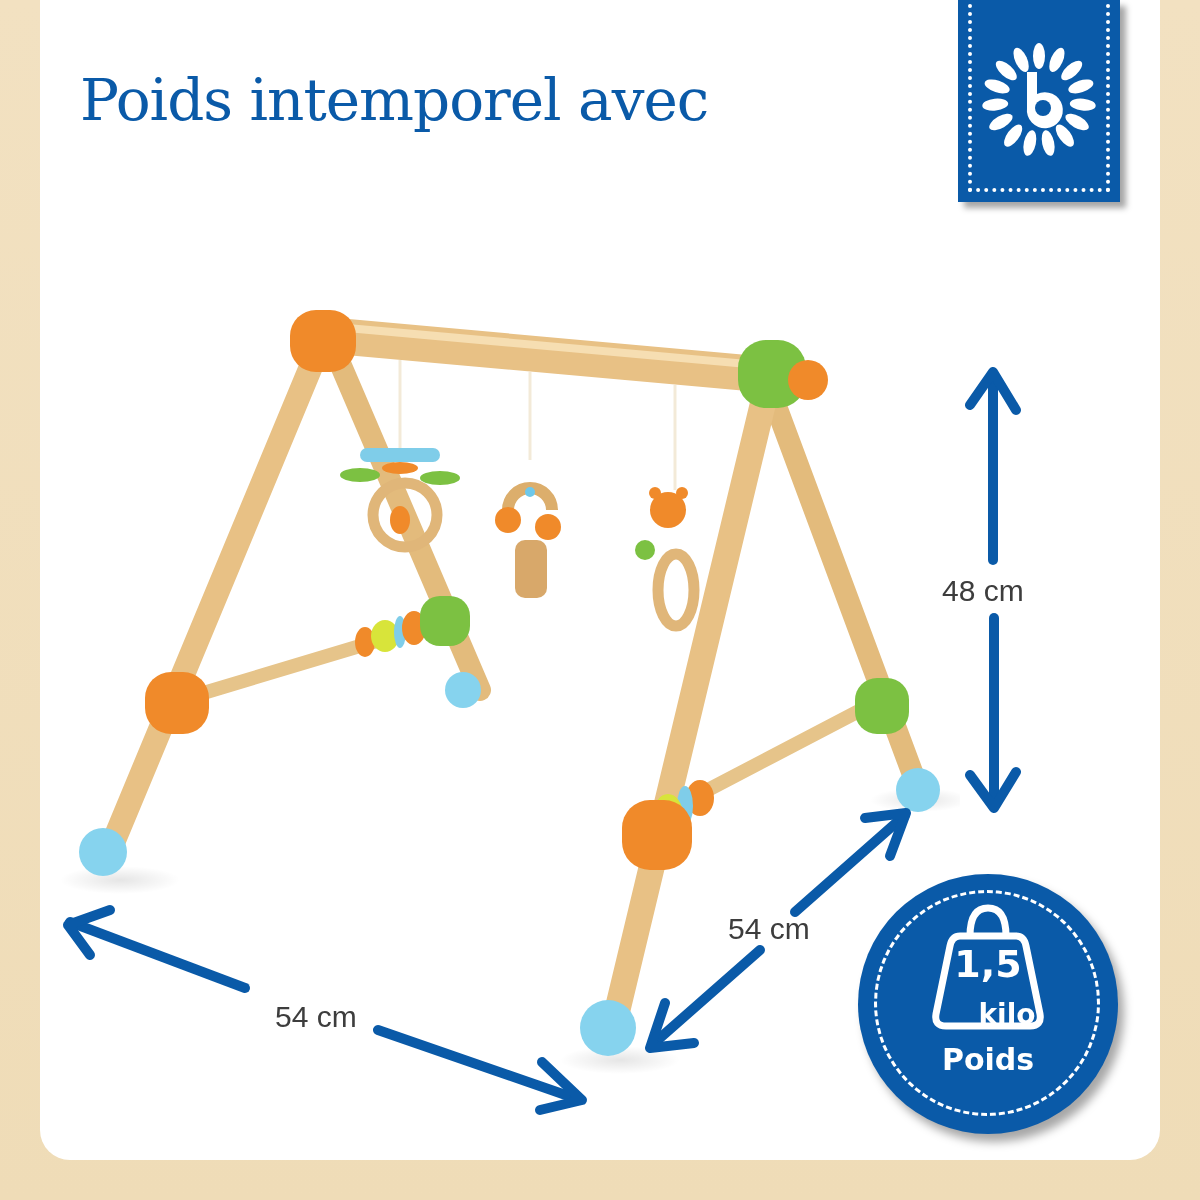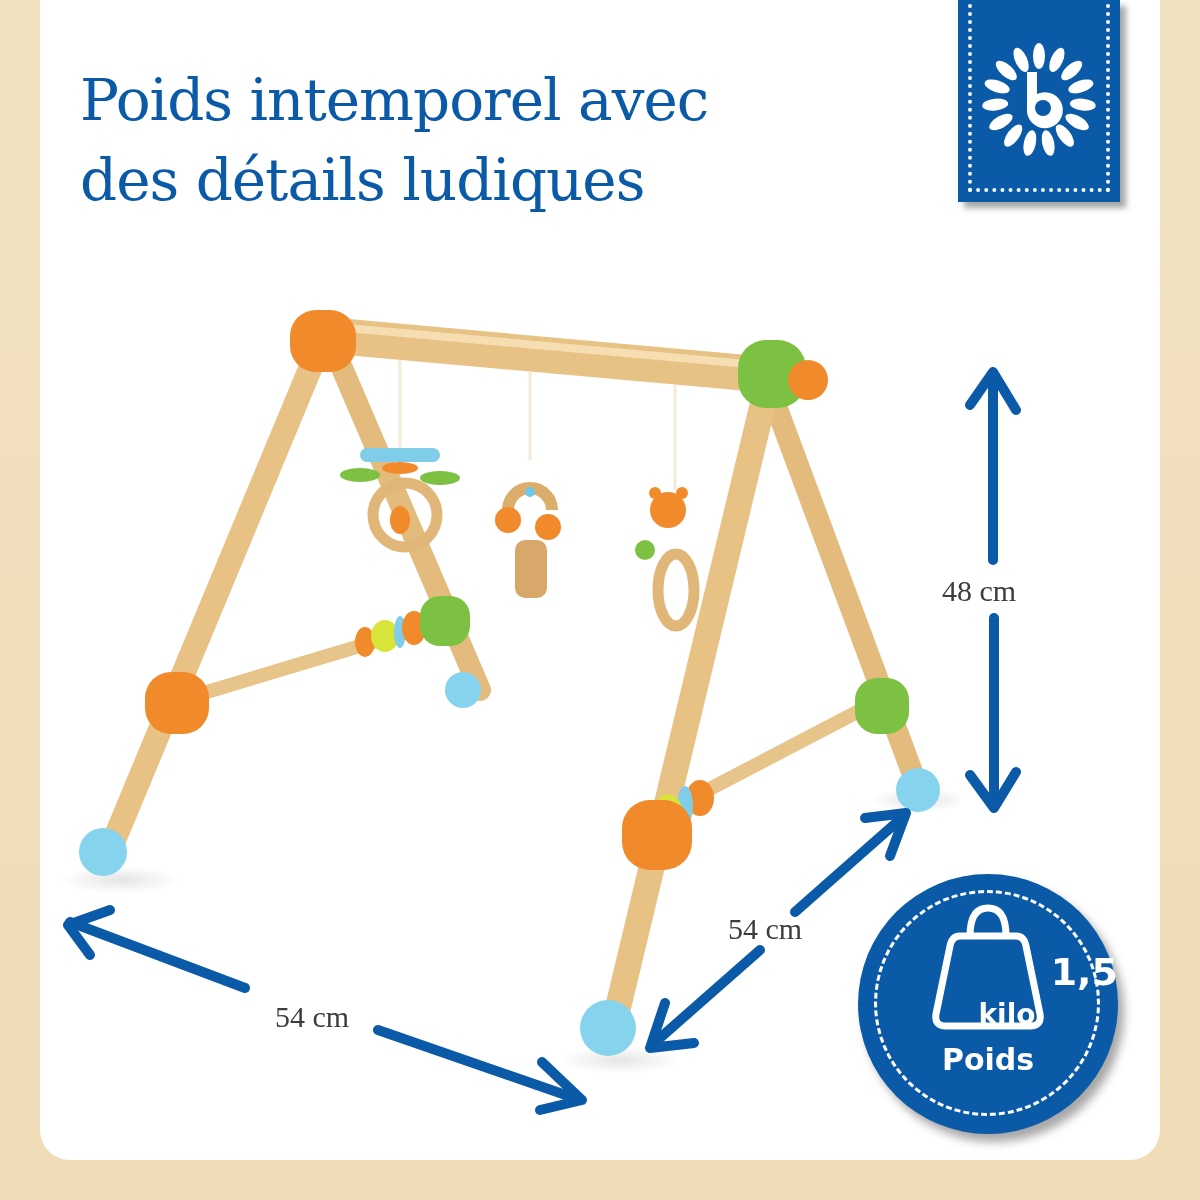--- a/index.html
+++ b/index.html
@@ -16,41 +16,40 @@
     font-family:"DejaVu Serif","Liberation Serif",serif;font-weight:normal;
     color:#0a5aa8;font-size:58px;line-height:80px;letter-spacing:-1px;}
   .title span{display:block;}
   .logo-tag{position:absolute;left:958px;top:0;width:162px;height:202px;background:#0a5aa8;
     box-shadow:6px 6px 6px rgba(0,0,0,0.35);}
   .logo-tag .stitch{position:absolute;left:10px;top:-4px;right:10px;bottom:10px;
     border:4px dotted #fff;border-top:none;}
   .logo-tag svg{position:absolute;left:21px;top:40px;}
   .toy{position:absolute;left:60px;top:300px;width:900px;height:800px;}
   .dim{position:absolute;color:#3d3d3d;font-size:30px;
-    font-family:Liberation Serif, serif;}
+    font-family:Liberation Sans, sans-serif;}
   .arrows{position:absolute;left:0;top:0;}
   .weight-badge{position:absolute;left:858px;top:874px;width:260px;height:260px;border-radius:50%;
     background:#0a5aa8;box-shadow:6px 8px 10px rgba(0,0,0,0.35);}
   .weight-badge .ring{position:absolute;left:16px;top:16px;width:220px;height:220px;border-radius:50%;
     border:3px dashed #fff;}
   .weight-badge svg{position:absolute;left:72px;top:28px;}
   .w-value{position:absolute;left:0;width:260px;text-align:center;color:#fff;font-weight:bold;
     font-family:"DejaVu Sans","Liberation Sans",sans-serif;}
-  .w-num{top:76px;font-size:38px;text-align:right;}
+  .w-num{top:68px;font-size:38px;}
   .w-unit{top:124px;font-size:28px;margin-left:19px;}
   .w-label{top:168px;font-size:30px;text-align:center;}
 </style>
 </head>
 <body>
 
 <div class="card"></div>
 
 <h1 class="title">
   <span>Poids intemporel avec</span>
-  <span>des détails ludiques</span>
 </h1>
 
 <div class="logo-tag">
   <div class="stitch"></div>
   <svg width="120" height="120" viewBox="-60 -60 120 120">
     <g fill="#fff">
       <ellipse cx="0" cy="-44" rx="6" ry="13" transform="rotate(0)"></ellipse>
       <ellipse cx="0" cy="-44" rx="6" ry="13" transform="rotate(24)"></ellipse>
       <ellipse cx="0" cy="-44" rx="6" ry="13" transform="rotate(48)"></ellipse>
       <ellipse cx="0" cy="-44" rx="6" ry="13" transform="rotate(72)"></ellipse>

